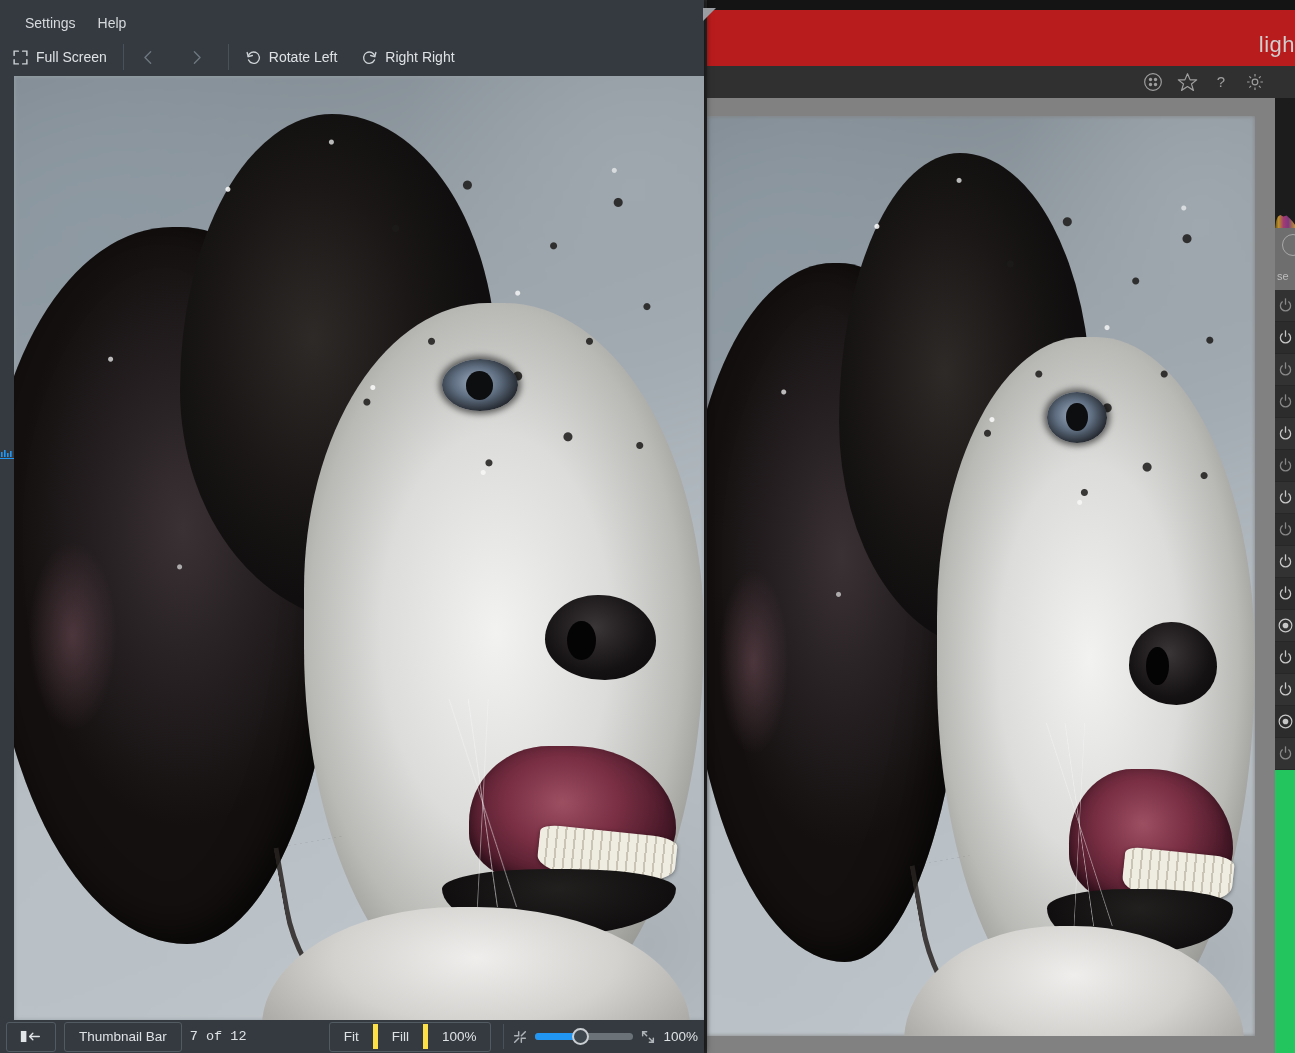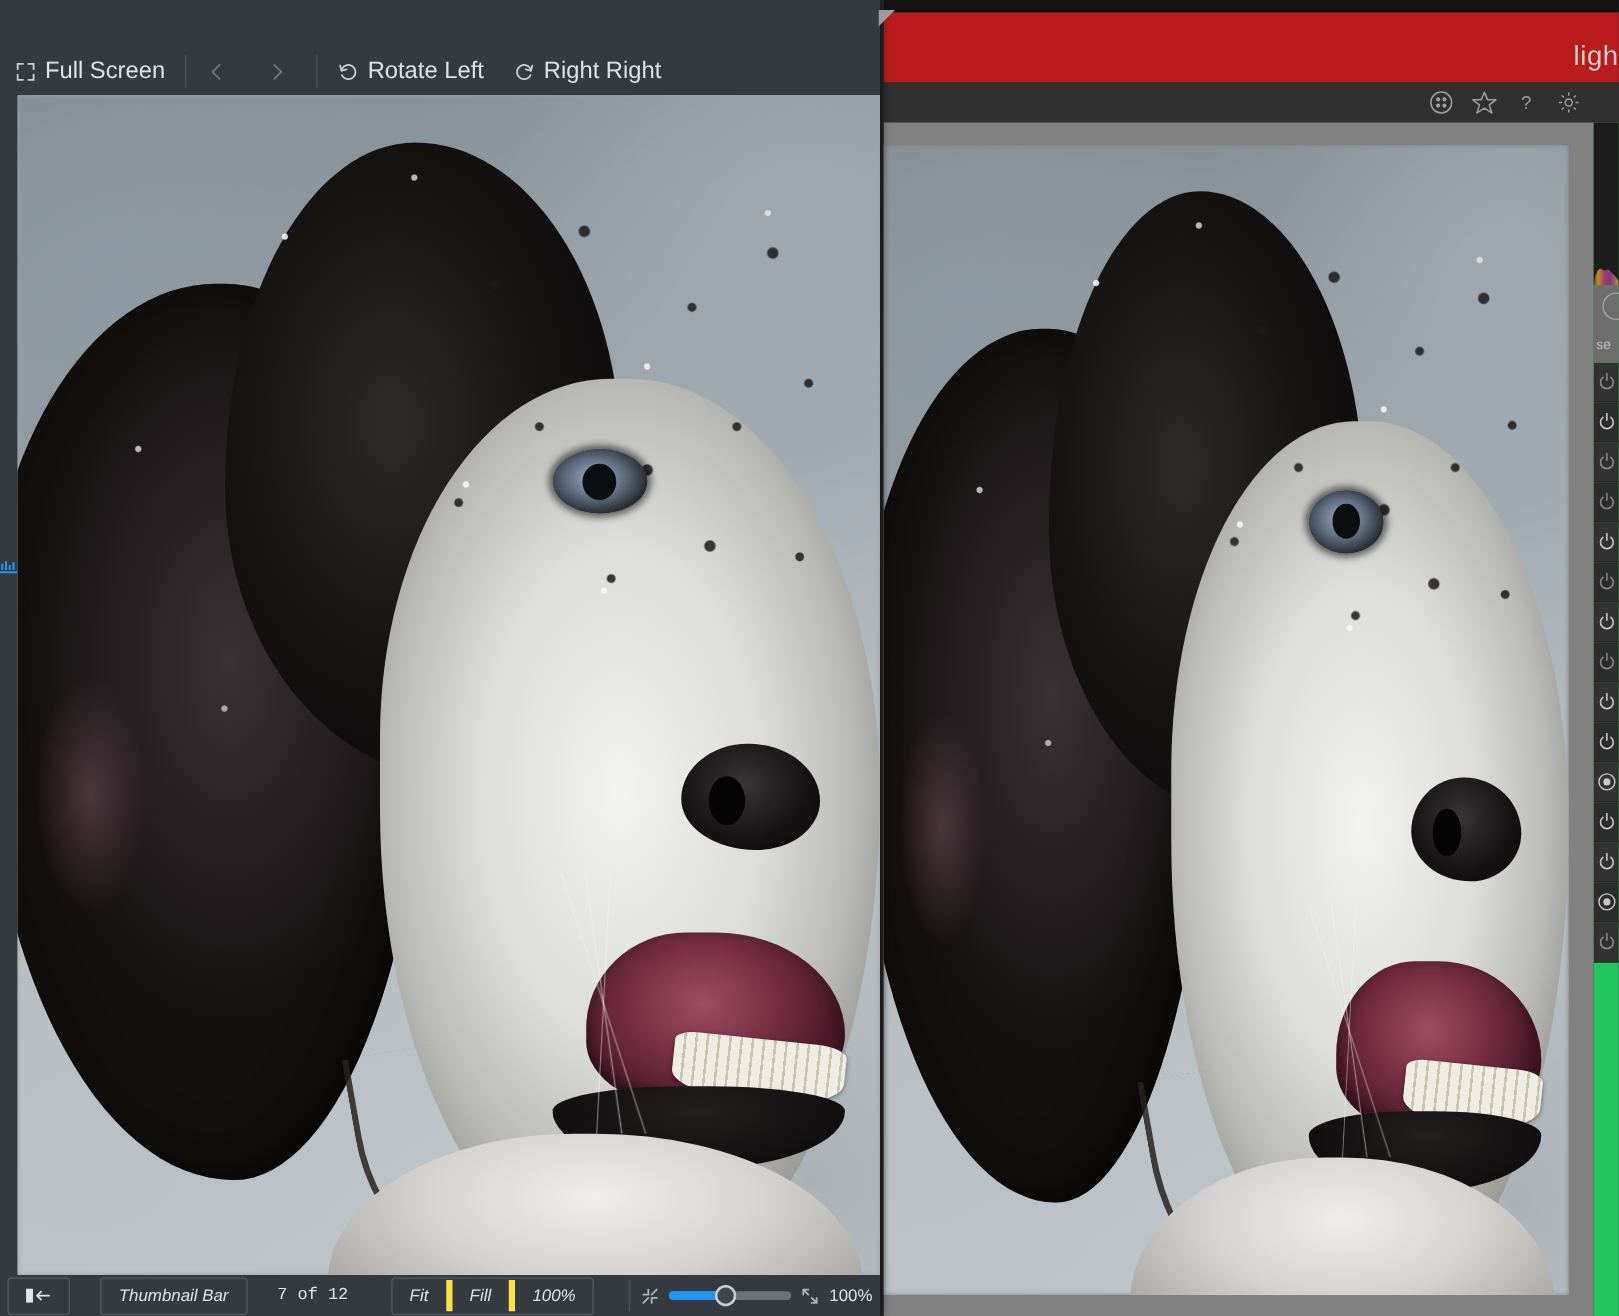--- a/index.html
+++ b/index.html
@@ -113,21 +113,21 @@
     border-radius: 2px;
   }
 
   #vw-toolbar {
     position: absolute; left: 0; top: 38px; width: 704px; height: 38px;
     display: flex; align-items: center;
   }
   .tb-btn {
     display: flex; align-items: center; gap: 7px;
     height: 30px; padding: 0 12px; cursor: pointer;
-    color: #dfe2e5; font-size: 19px; white-space: nowrap;
+    color: #dfe2e5; font-size: 14px; white-space: nowrap;
   }
   .tb-btn.dis { color: #6f777e; cursor: default; }
   .tb-sep {
     width: 1px; height: 26px; background: #4a5259; margin: 0 4px;
   }
   .tb-icon { width: 17px; height: 17px; flex: 0 0 auto; }
 
   #vw-image {
     position: absolute; left: 14px; top: 76px;
     width: 690px; height: 944px;
@@ -135,21 +135,21 @@
     background: #9aa2a8;
   }
   #vw-bottombar {
     position: absolute; left: 0; bottom: 0; width: 704px; height: 33px;
     background: #343a40;
     display: flex; align-items: center; padding: 0 6px;
   }
   .bb-group {
     display: flex; align-items: center;
     border: 1px solid #525a62; border-radius: 3px;
-    height: 30px; overflow: hidden; margin-right: 24px; font-style: italic;
+    height: 30px; overflow: hidden; margin-right: 8px;
   }
   .bb-btn {
     display: flex; align-items: center; justify-content: center;
     height: 25px; padding: 0 14px; color: #dfe2e5; font-size: 13.5px;
     cursor: pointer; border-right: 5px solid #fde047; white-space: nowrap;
   }
   .bb-btn:last-child { border-right: none; }
   #bb-counter {
     flex: 1; text-align: left; color: #dfe2e5; font-size: 13.5px;
     white-space: nowrap;
@@ -489,20 +489,24 @@
       </div>
   </div>
 </div>
 
 <div id="viewer">
 
   <div id="vw-titlebar">
     <div id="vw-title"></div>
   </div>
 
+  <div id="vw-menubar">
+    <div class="menu-item">Settings</div>
+    <div class="menu-item">Help</div>
+  </div>
 
   <div id="vw-toolbar">
 
     <div class="tb-btn">
       <span class="tb-icon">
         <svg viewBox="0 0 24 24" width="17" height="17" fill="none" stroke="#cdd2d6" stroke-width="2" stroke-linecap="round">
           <path d="M3 9V3h6M21 9V3h-6M3 15v6h6M21 15v6h-6"></path>
         </svg>
       </span>
       <span>Full Screen</span>

